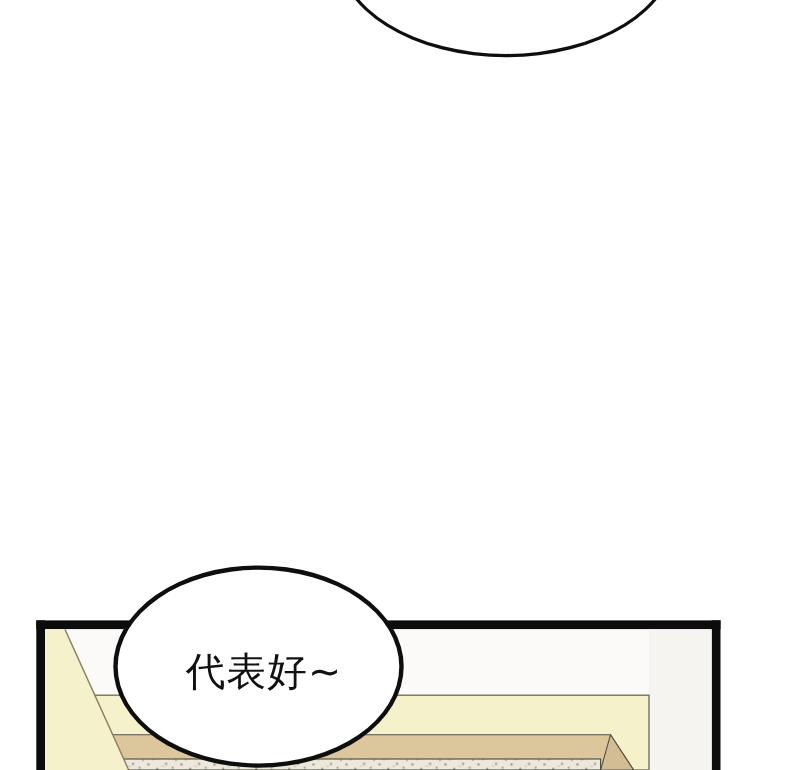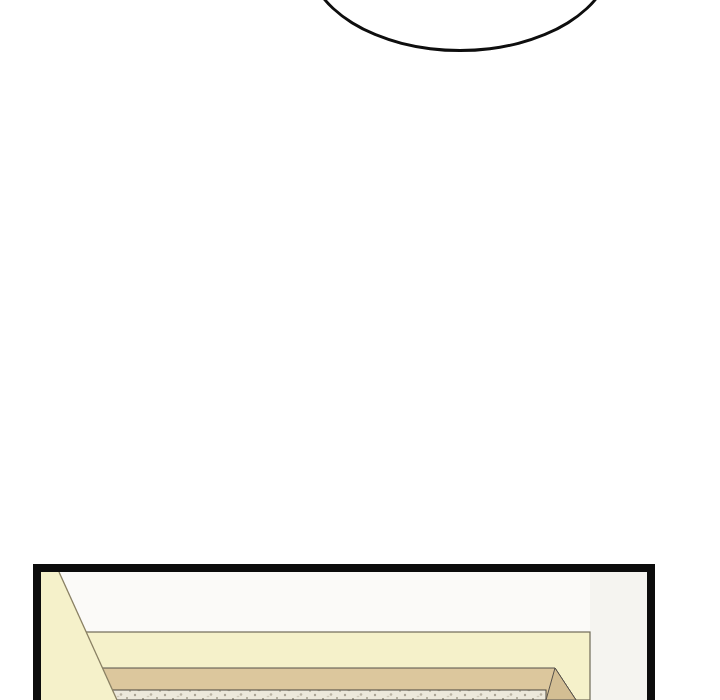--- a/index.html
+++ b/index.html
@@ -110,14 +110,17 @@
 
       <rect class="tex-frame" x="28" y="118" width="477" height="10"></rect>
 
       <polygon class="tan-dark" points="514,96 535,128 505,128"></polygon>
 
       <polygon class="wall-fill" points="0,0 18,0 76,128 0,128"></polygon>
       <line class="diag-line" x1="18" y1="0" x2="76" y2="128"></line>
     </svg>
   </div>
 
+  <div class="bubble bubble-main">
+    <span class="bubble-text">代表好~</span>
+  </div>
 
 </div>
 
 </body></html>

